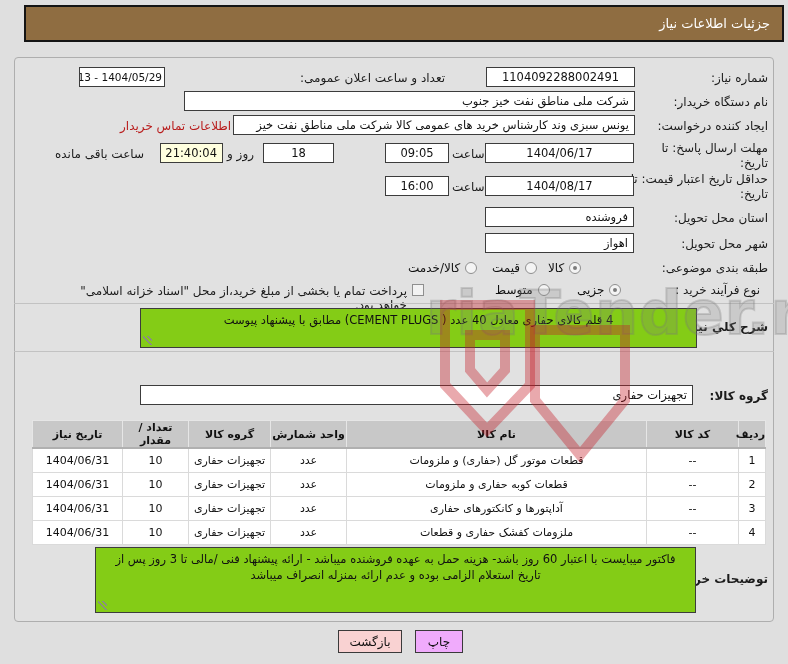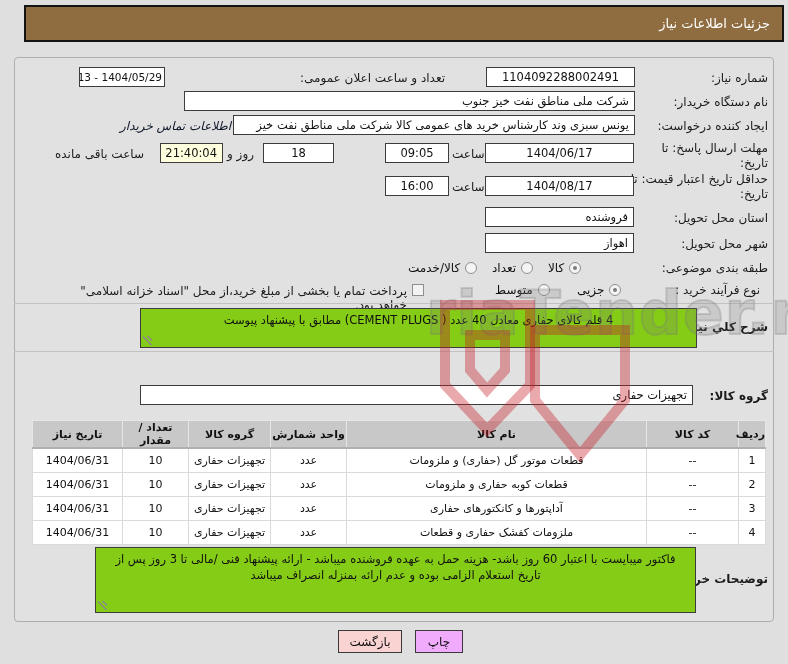--- a/index.html
+++ b/index.html
@@ -23,21 +23,21 @@
   .bold { font-weight:bold; }
 
   .box {
     position:absolute; height:20px; background:#fff; border:1px solid #3c3c3c;
     font-size:11.5px; line-height:18px; padding:0 5px; overflow:hidden; white-space:nowrap;
   }
   .box.center { text-align:center; }
   .box.right  { text-align:right; }
   .box.yellow { background:#ffffdf; text-align:center; }
 
-  .link { position:absolute; color:#0f172a; cursor:pointer; white-space:nowrap;font-style:italic; }
+  .link { position:absolute; color:#b91c1c; cursor:pointer; white-space:nowrap; }
 
   .radio {
     display:inline-block; width:12px; height:12px; border-radius:50%;
     border:1px solid #8f8f8f; background:#f4f4f4; vertical-align:-2px; position:relative;
   }
   .radio.sel::after {
     content:""; position:absolute; left:3px; top:3px; width:4px; height:4px;
     border-radius:50%; background:#7c7c7c;
   }
   .checkbox {
@@ -129,21 +129,21 @@
   <div class="box right" style="left:485px; top:207px; width:149px;">فروشنده</div>
 
   <span class="lbl" style="right:20px; top:237px;">شهر محل تحویل:</span>
   <div class="box right" style="left:485px; top:233px; width:149px;">اهواز</div>
 
   <span class="lbl" style="right:20px; top:261px;">طبقه بندی موضوعی:</span>
   <span class="opt" style="left:548px; top:261px;">
     <span class="radio sel"></span><span>کالا</span>
   </span>
   <span class="opt" style="left:492px; top:261px;">
-    <span class="radio"></span><span>تعداد</span>
+    <span class="radio"></span><span>قیمت</span>
   </span>
   <span class="opt" style="left:408px; top:261px;">
     <span class="radio"></span><span>کالا/خدمت</span>
   </span>
 
   <span class="lbl" style="right:28px; top:283px;">نوع فرآیند خرید :</span>
   <span class="opt" style="left:577px; top:283px;">
     <span class="radio sel"></span><span>جزیی</span>
   </span>
   <span class="opt" style="left:495px; top:283px;">

